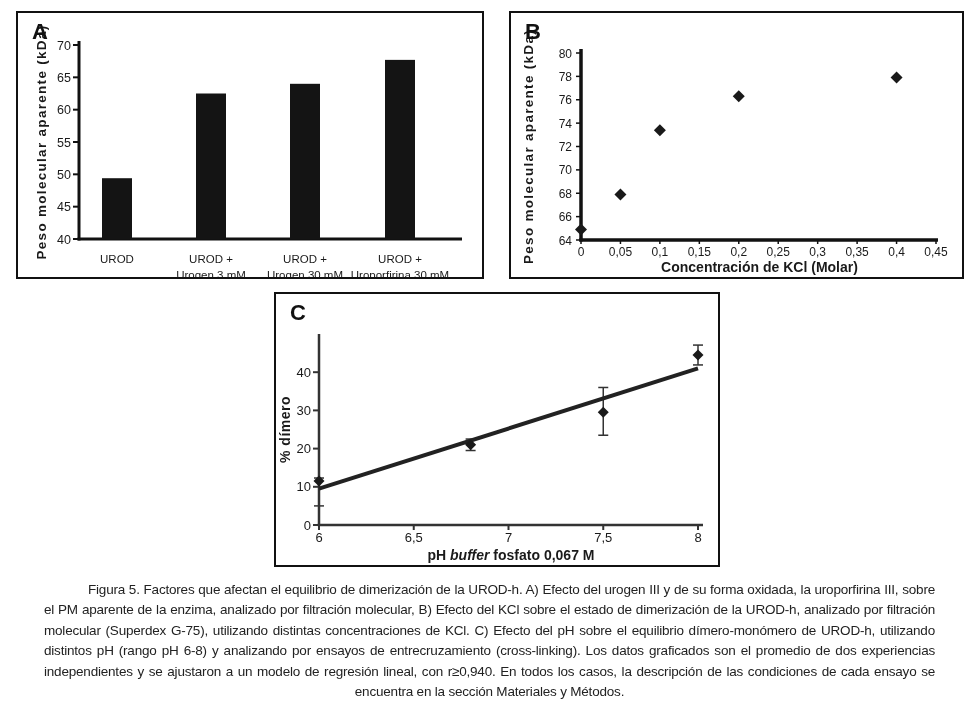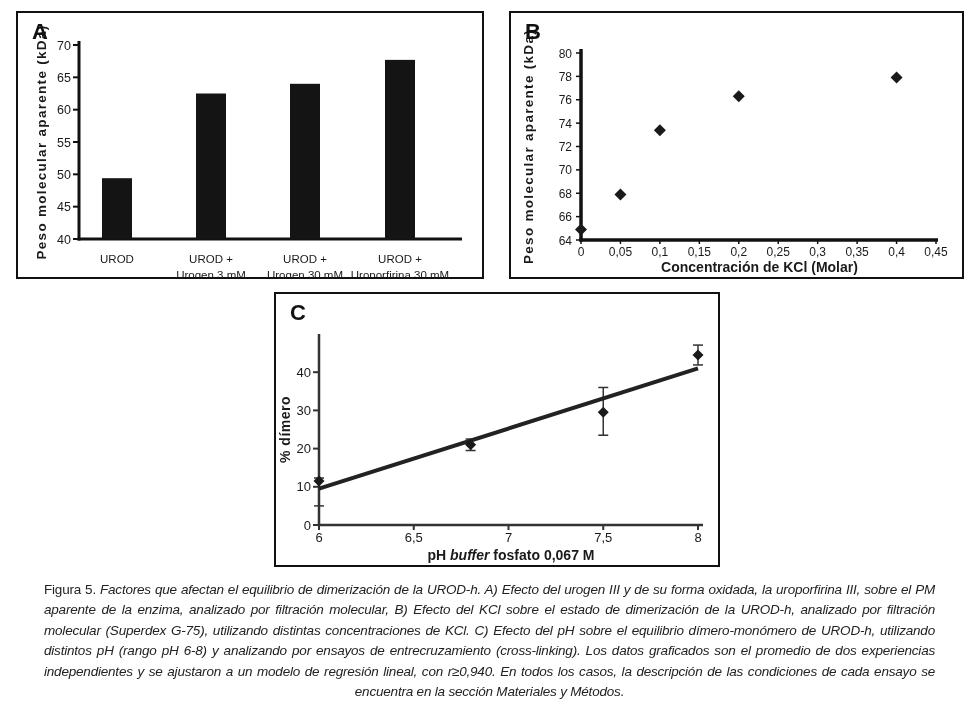--- a/index.html
+++ b/index.html
@@ -8,22 +8,22 @@
   .panel{position:absolute;background:#ffffff;border:2.5px solid #111;}
   #panelA{left:16px;top:11px;width:464px;height:264px;}
   #panelB{left:509px;top:11px;width:451px;height:264px;}
   #panelC{left:274px;top:292px;width:442px;height:271px;}
   .panel-letter{position:absolute;left:14px;top:6px;font-size:22px;font-weight:bold;color:#111;
         font-family:"Liberation Sans",sans-serif;}
   svg{display:block;}
   .caption{position:absolute;left:44px;top:580px;width:891px;margin:0;
         font-size:13.5px;line-height:20.4px;color:#222;letter-spacing:-0.2px;
         text-align:justify;text-align-last:center;}
-  .cap-prefix{font-style:normal;}
-  .cap-body{font-style:italic;}
+  .cap-prefix{font-style:normal;margin-left:44px;}
+  .cap-body{}
 </style>
 </head>
 <body>
 
 <div id="page">
 
   <div class="panel" id="panelA">
     <svg id="svgA" width="464" height="264">
         <line x1="55" y1="226" x2="62" y2="226" stroke="#111111" stroke-width="2"></line>
         <text x="53" y="230.5" fill="#1a1a1a" font-size="12.5" text-anchor="end" font-family="&quot;Liberation Sans&quot;, sans-serif">40</text>

